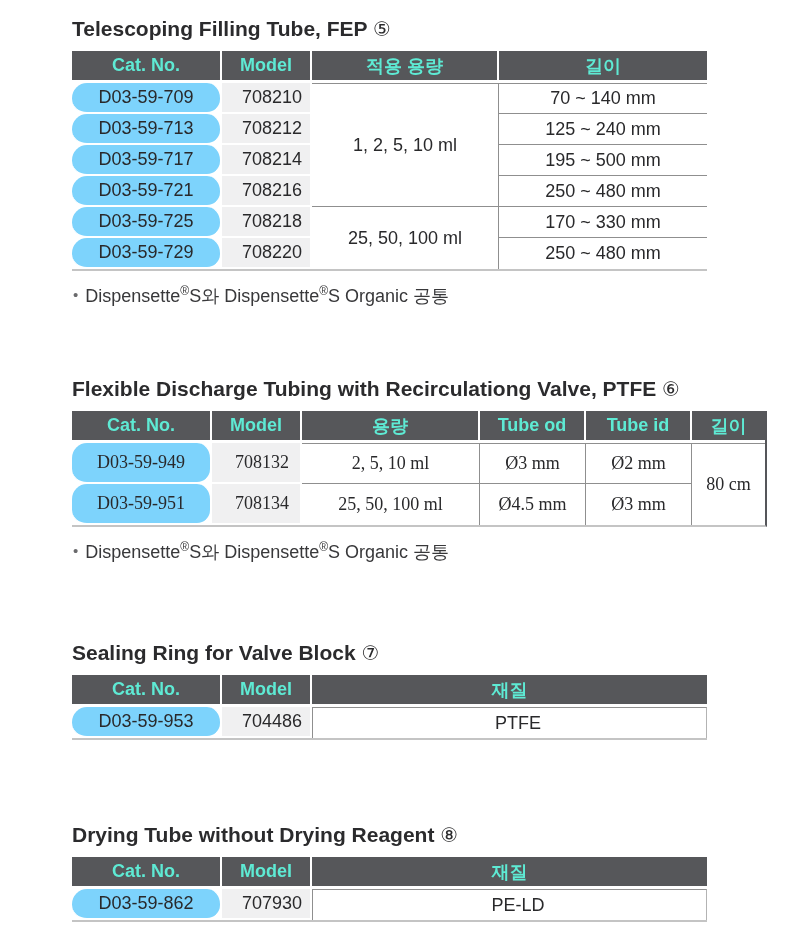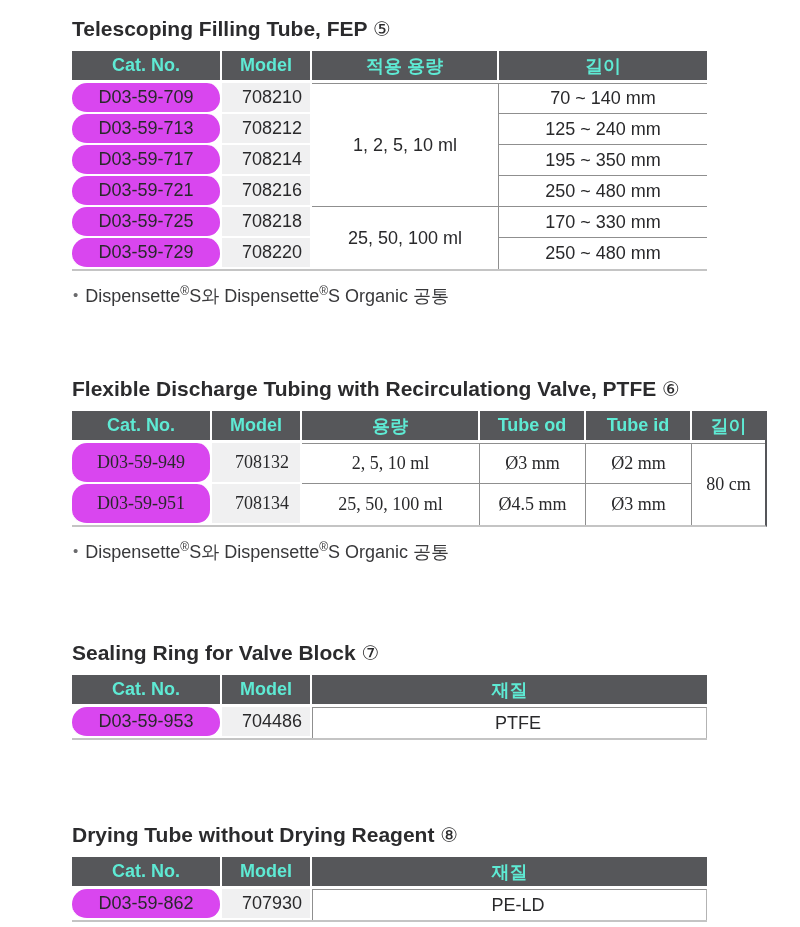--- a/index.html
+++ b/index.html
@@ -34,21 +34,21 @@
     border-bottom: 3px solid #ffffff;
     overflow: hidden; white-space: nowrap;
   }
   th:last-child { border-right: none; }
   td {
     font-size: 18px; text-align: center;
     height: 31px; padding: 0 4px;
     overflow: hidden; white-space: nowrap;
   }
   .t2 td { height: 41px; font-family: Liberation Serif, serif; }
-  td.cat   { background: #d946ef; border-right: 2px solid #ffffff; border-bottom: 2px solid #ffffff; border-radius: 15px; }
+  td.cat   { background: #7dd3fc; border-right: 2px solid #ffffff; border-bottom: 2px solid #ffffff; border-radius: 15px; }
   td.model { background: #f0f0f1; border-right: 2px solid #ffffff; border-bottom: 2px solid #ffffff; padding-left: 16px; }
   td.wcell { background: #ffffff; }
   .wcell.tl { border-top: 1px solid #8f8f8f; }
   .wcell.bl { border-bottom: 1px solid #8f8f8f; }
   .wcell.rl { border-right: 1px solid #8f8f8f; }
   .wcell.ll { border-left: 1px solid #8f8f8f; }
   .wcell.rl-light { border-right: 1px solid #b3b3b3; padding-left: 21px; }
   .t2 { border-right: 2px solid #55565a; }
   .footnote {
     margin: 12px 0 0 1px;
@@ -90,21 +90,21 @@
           <td class="wcell tl bl">70 ~ 140 mm</td>
         </tr>
         <tr>
           <td class="cat">D03-59-713</td>
           <td class="model">708212</td>
           <td class="wcell bl">125 ~ 240 mm</td>
         </tr>
         <tr>
           <td class="cat">D03-59-717</td>
           <td class="model">708214</td>
-          <td class="wcell bl">195 ~ 350 mm</td>
+          <td class="wcell bl">195 ~ 500 mm</td>
         </tr>
         <tr>
           <td class="cat">D03-59-721</td>
           <td class="model">708216</td>
           <td class="wcell bl">250 ~ 480 mm</td>
         </tr>
         <tr>
           <td class="cat">D03-59-725</td>
           <td class="model">708218</td>
           <td class="wcell rl" rowspan="2">25, 50, 100 ml</td>

